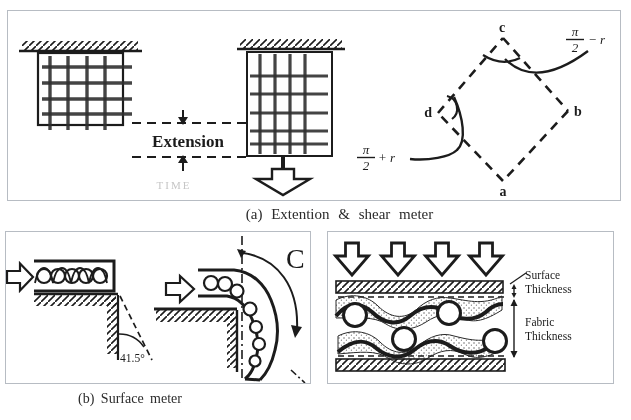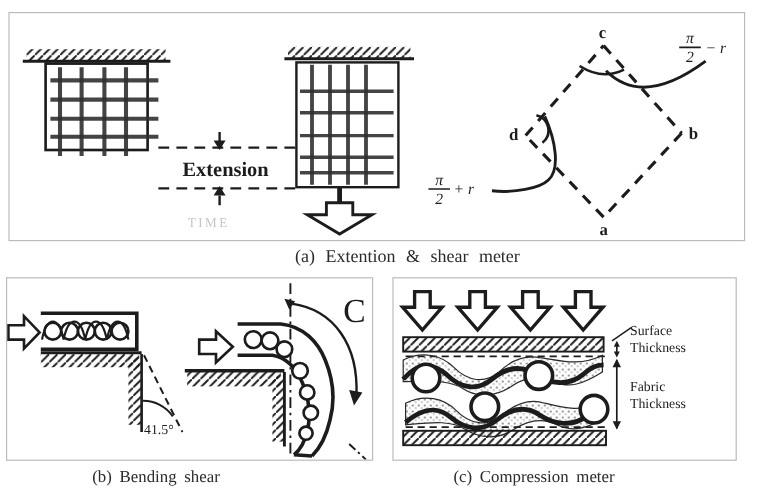--- a/index.html
+++ b/index.html
@@ -163,21 +163,21 @@
         <rect x="150" y="78" width="78" height="12" fill="url(#hatch)"></rect>
         <line x1="231" y1="78" x2="231" y2="140" stroke="#1c1c1c" stroke-width="2.4"></line>
         <rect x="221" y="81" width="10" height="55" fill="url(#hatch)"></rect>
         <path d="M237,21 C272,26 293,55 291,98" fill="none" stroke="#1c1c1c" stroke-width="2"></path>
         <polygon points="285,93 296,95 289,106" fill="#1c1c1c"></polygon>
         <polygon points="231,17 240,19 235,26" fill="#1c1c1c"></polygon>
         <line x1="285" y1="138" x2="299" y2="151" stroke="#1c1c1c" stroke-width="1.6" stroke-dasharray="7 3 2 3"></line>
       </g>
     </svg>
   </div>
-  <div class="caption cap-b">(b) Bending shear</div>
+  <div class="caption cap-b">(b) Surface meter</div>
 
   <div class="panel panel-c">
     <svg width="293" height="151" viewBox="0 0 293 151">
       <g fill="#ffffff" stroke="#1c1c1c" stroke-width="2.8">
         <path d="M17.5,11 H30.5 V24 H40.5 L24,43 L7.5,24 H17.5 Z"></path>
         <path d="M63.5,11 H76.5 V24 H86.5 L70,43 L53.5,24 H63.5 Z"></path>
         <path d="M107.5,11 H120.5 V24 H130.5 L114,43 L97.5,24 H107.5 Z"></path>
         <path d="M151.5,11 H164.5 V24 H174.5 L158,43 L141.5,24 H151.5 Z"></path>
       </g>
 
@@ -209,15 +209,14 @@
         <line x1="186" y1="68" x2="186" y2="125" stroke="#1c1c1c" stroke-width="1.4"></line>
         <polygon points="182.5,74 189.5,74 186,67" fill="#1c1c1c"></polygon>
         <polygon points="182.5,119 189.5,119 186,126" fill="#1c1c1c"></polygon>
         <text class="small-label" x="197" y="47">Surface</text>
         <text class="small-label" x="197" y="61">Thickness</text>
         <text class="small-label" x="197" y="94">Fabric</text>
         <text class="small-label" x="197" y="108">Thickness</text>
       </g>
     </svg>
   </div>
-  <div class="caption cap-c">(c) Compression meter</div>
 
 </div>
 
 </body></html>

